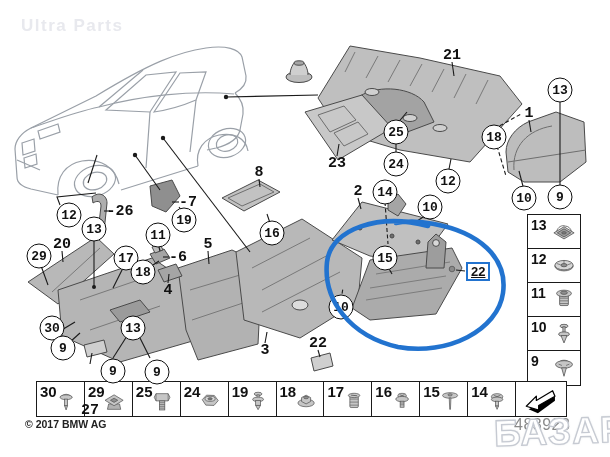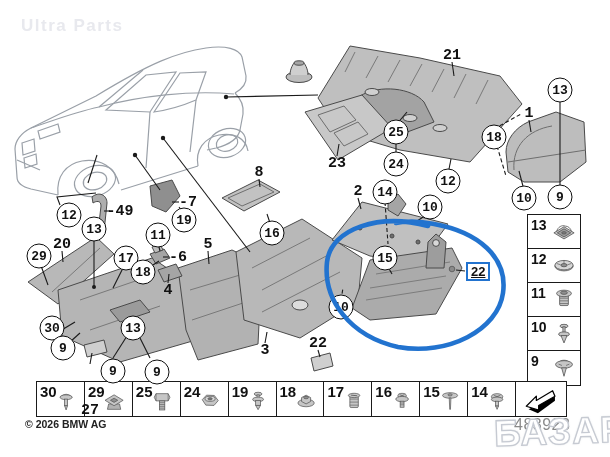--- a/index.html
+++ b/index.html
@@ -385,21 +385,21 @@
       </div>
 
       <div class="co circle" style="left: 385px; top: 258px;">
         <span>15</span>
       </div>
 
       <div class="co circle" style="left: 341px; top: 307px;">
         <span>10</span>
       </div>
 
-      <div class="co plain" style="left: 120px; top: 211px;"><span>-49</span></div>
+      <div class="co plain" style="left: 120px; top: 211px;"><span>-26</span></div>
 
       <div class="co plain" style="left: 62px; top: 244px;"><span>20</span></div>
 
       <div class="co plain" style="left: 178px; top: 257px;"><span>-6</span></div>
 
       <div class="co plain" style="left: 168px; top: 290px;"><span>4</span></div>
 
       <div class="co plain" style="left: 208px; top: 244px;"><span>5</span></div>
 
       <div class="co plain" style="left: 188px; top: 202px;"><span>-7</span></div>
@@ -538,16 +538,16 @@
       </div>
 
       <div class="bcell arrow-cell">
         <span class="num"></span>
         <svg class="fx" viewBox="0 0 48 40">
           <use href="#icon-page-arrow" xlink:href="#icon-page-arrow"></use>
         </svg>
       </div>
     </div>
 
-  <div class="copy">© 2026 BMW AG</div>
+  <div class="copy">© 2017 BMW AG</div>
   <div class="diagno">483923</div>
   <div class="wm-bazar">БАЗАР</div>
 </div>
 
 </body></html>

